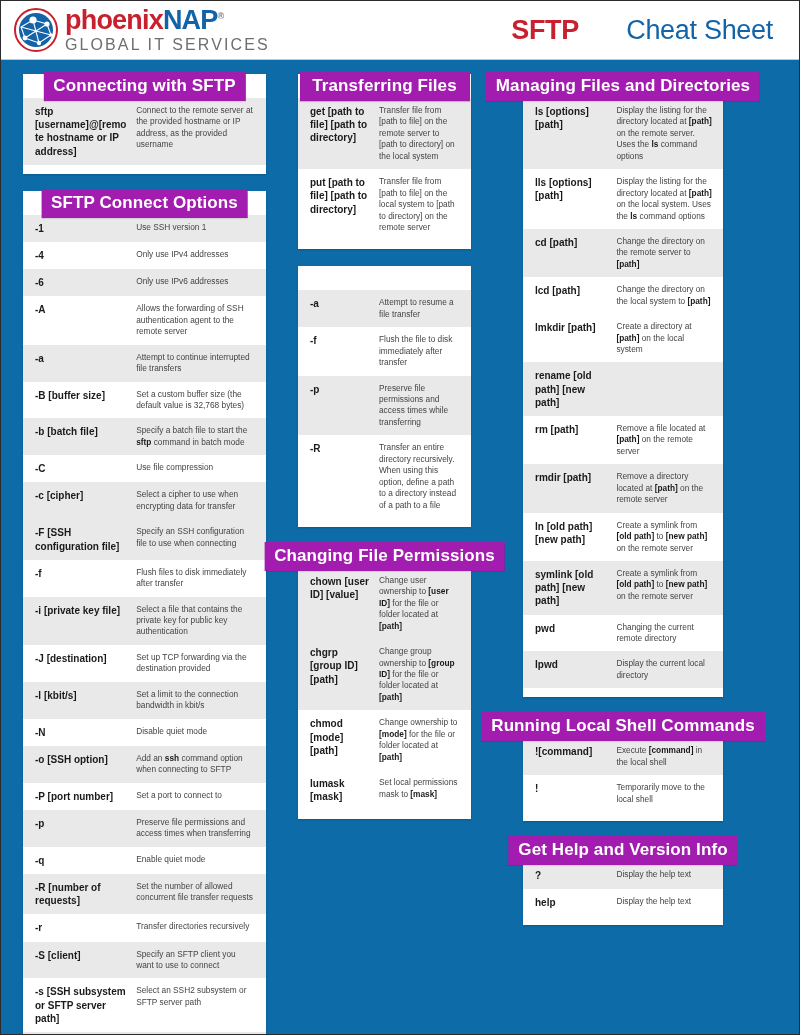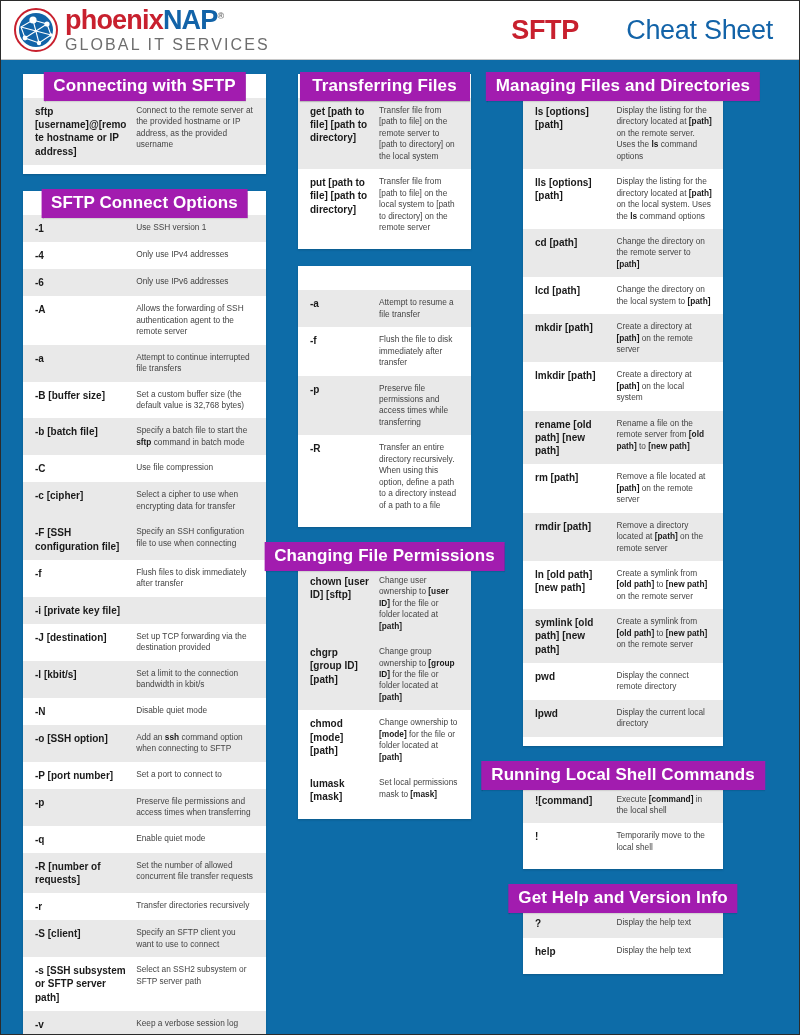--- a/index.html
+++ b/index.html
@@ -206,20 +206,21 @@
             <div class="row alt">
               <div class="cmd">-F [SSH configuration file]</div>
               <div class="desc">Specify an SSH configuration file to use when connecting</div>
             </div>
             <div class="row">
               <div class="cmd">-f</div>
               <div class="desc">Flush files to disk immediately after transfer</div>
             </div>
             <div class="row alt">
               <div class="cmd">-i [private key file]</div>
+              <div class="desc">Select a file that contains the private key for public key authentication</div>
             </div>
             <div class="row">
               <div class="cmd">-J [destination]</div>
               <div class="desc">Set up TCP forwarding via the destination provided</div>
             </div>
             <div class="row alt">
               <div class="cmd">-l [kbit/s]</div>
               <div class="desc">Set a limit to the connection bandwidth in kbit/s</div>
             </div>
             <div class="row">
@@ -296,21 +297,21 @@
             <div class="row">
               <div class="cmd">-R</div>
               <div class="desc">Transfer an entire directory recursively. When using this option, define a path to a directory instead of a path to a file</div>
             </div>
           </div>
         </div>
         <div class="card">
           <div class="card-head">Changing File Permissions</div>
           <div class="rows">
             <div class="row alt">
-              <div class="cmd">chown [user ID] [sftp]</div>
+              <div class="cmd">chown [user ID] [value]</div>
               <div class="desc">Change user ownership to <b>[user ID]</b> for the file or folder located at <b>[path]</b></div>
             </div>
             <div class="row alt">
               <div class="cmd">chgrp [group ID] [path]</div>
               <div class="desc">Change group ownership to <b>[group ID]</b> for the file or folder located at <b>[path]</b></div>
             </div>
             <div class="row">
               <div class="cmd">chmod [mode] [path]</div>
               <div class="desc">Change ownership to <b>[mode]</b> for the file or folder located at <b>[path]</b></div>
             </div>
@@ -334,51 +335,46 @@
               <div class="desc">Display the listing for the directory located at <b>[path]</b> on the local system. Uses the <b>ls</b> command options</div>
             </div>
             <div class="row alt">
               <div class="cmd">cd [path]</div>
               <div class="desc">Change the directory on the remote server to <b>[path]</b></div>
             </div>
             <div class="row">
               <div class="cmd">lcd [path]</div>
               <div class="desc">Change the directory on the local system to <b>[path]</b></div>
             </div>
-            <div class="row alt">
-              <div class="cmd">mkdir [path]</div>
-              <div class="desc">Create a directory at <b>[path]</b> on the remote server</div>
-            </div>
             <div class="row">
               <div class="cmd">lmkdir [path]</div>
               <div class="desc">Create a directory at <b>[path]</b> on the local system</div>
             </div>
             <div class="row alt">
               <div class="cmd">rename [old path] [new path]</div>
-              <div class="desc">Rename a file on the remote server from <b>[old path]</b> to <b>[new path]</b></div>
             </div>
             <div class="row">
               <div class="cmd">rm [path]</div>
               <div class="desc">Remove a file located at <b>[path]</b> on the remote server</div>
             </div>
             <div class="row alt">
               <div class="cmd">rmdir [path]</div>
               <div class="desc">Remove a directory located at <b>[path]</b> on the remote server</div>
             </div>
             <div class="row">
               <div class="cmd">ln [old path] [new path]</div>
               <div class="desc">Create a symlink from <b>[old path]</b> to <b>[new path]</b> on the remote server</div>
             </div>
             <div class="row alt">
               <div class="cmd">symlink [old path] [new path]</div>
               <div class="desc">Create a symlink from <b>[old path]</b> to <b>[new path]</b> on the remote server</div>
             </div>
             <div class="row">
               <div class="cmd">pwd</div>
-              <div class="desc">Display the connect remote directory</div>
+              <div class="desc">Changing the current remote directory</div>
             </div>
             <div class="row alt">
               <div class="cmd">lpwd</div>
               <div class="desc">Display the current local directory</div>
             </div>
           </div>
         </div>
         <div class="card">
           <div class="card-head">Running Local Shell Commands</div>
           <div class="rows">

